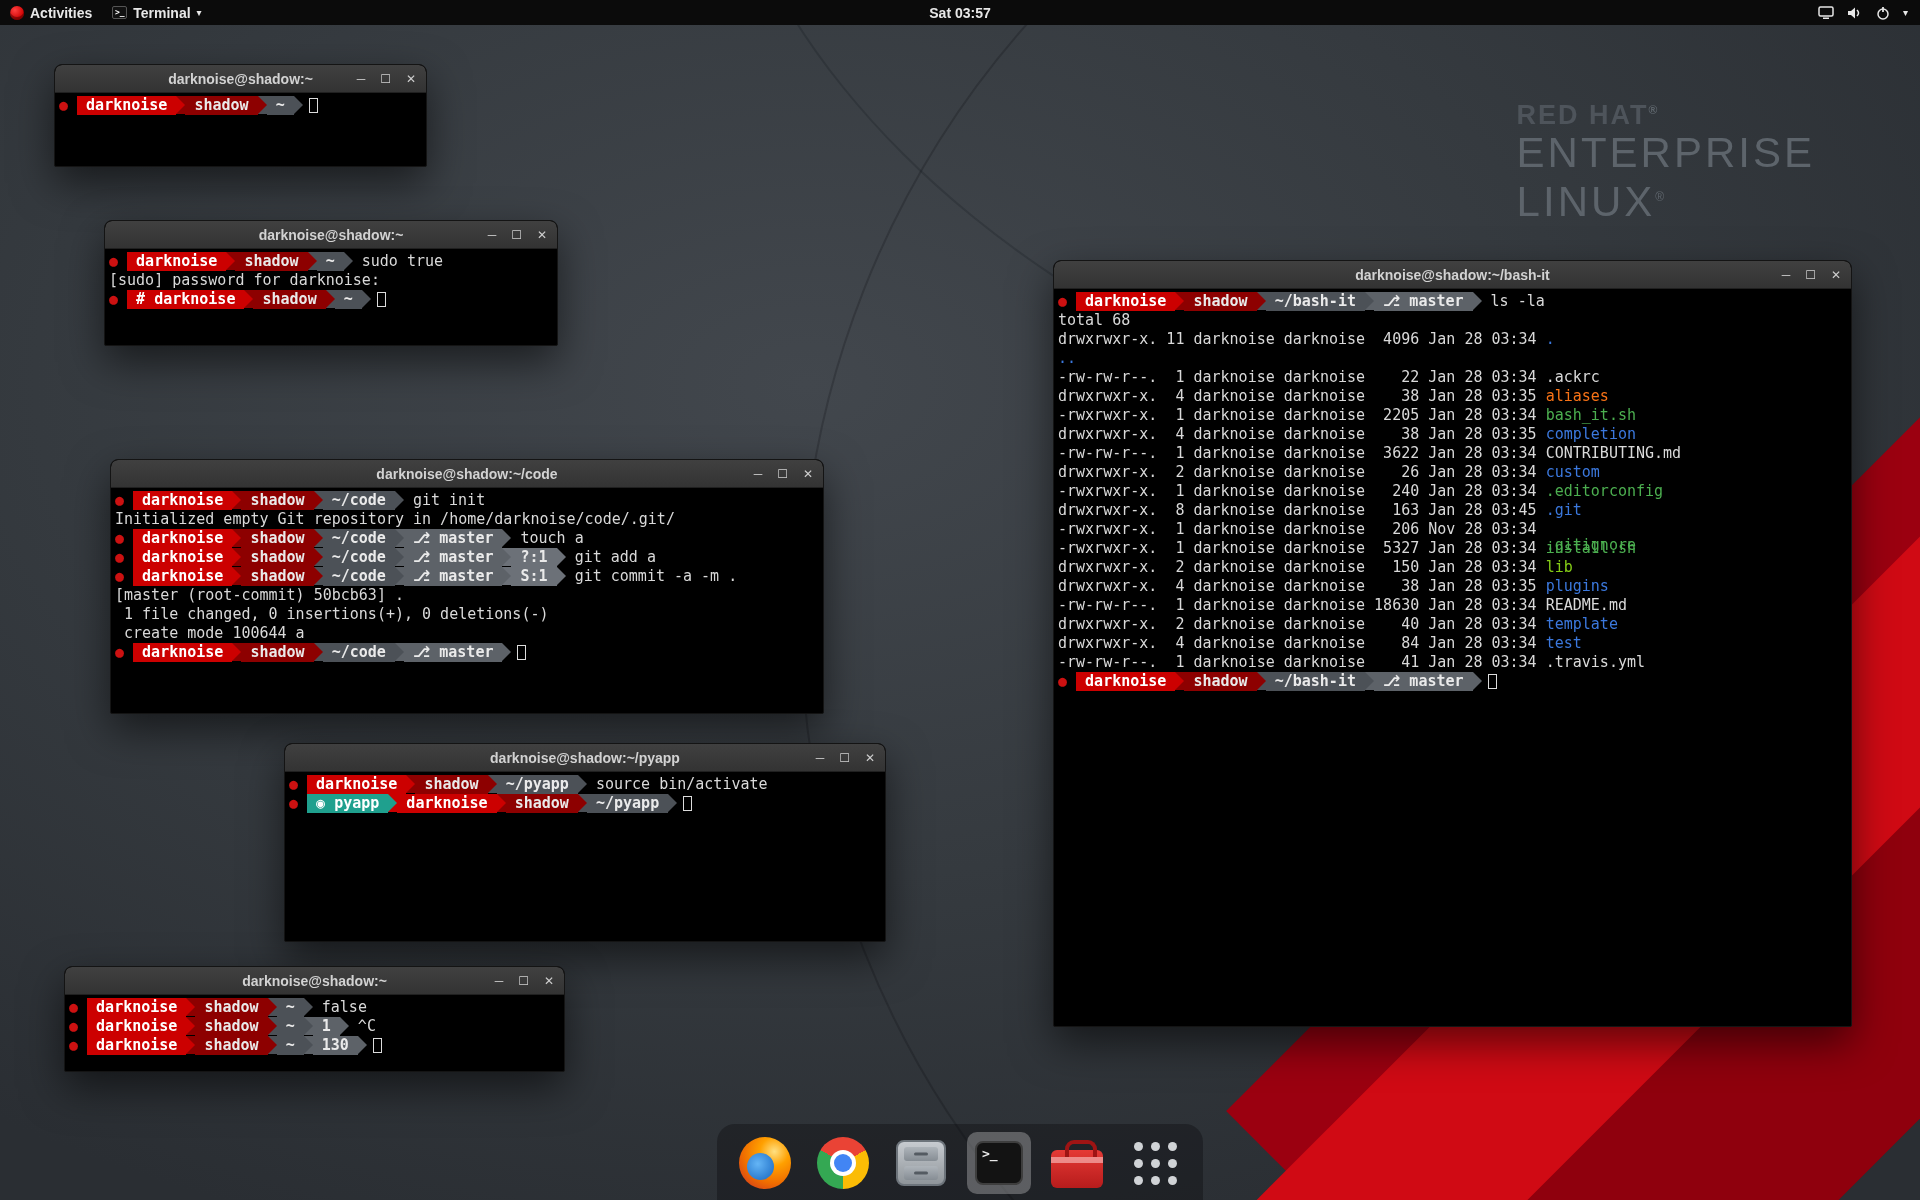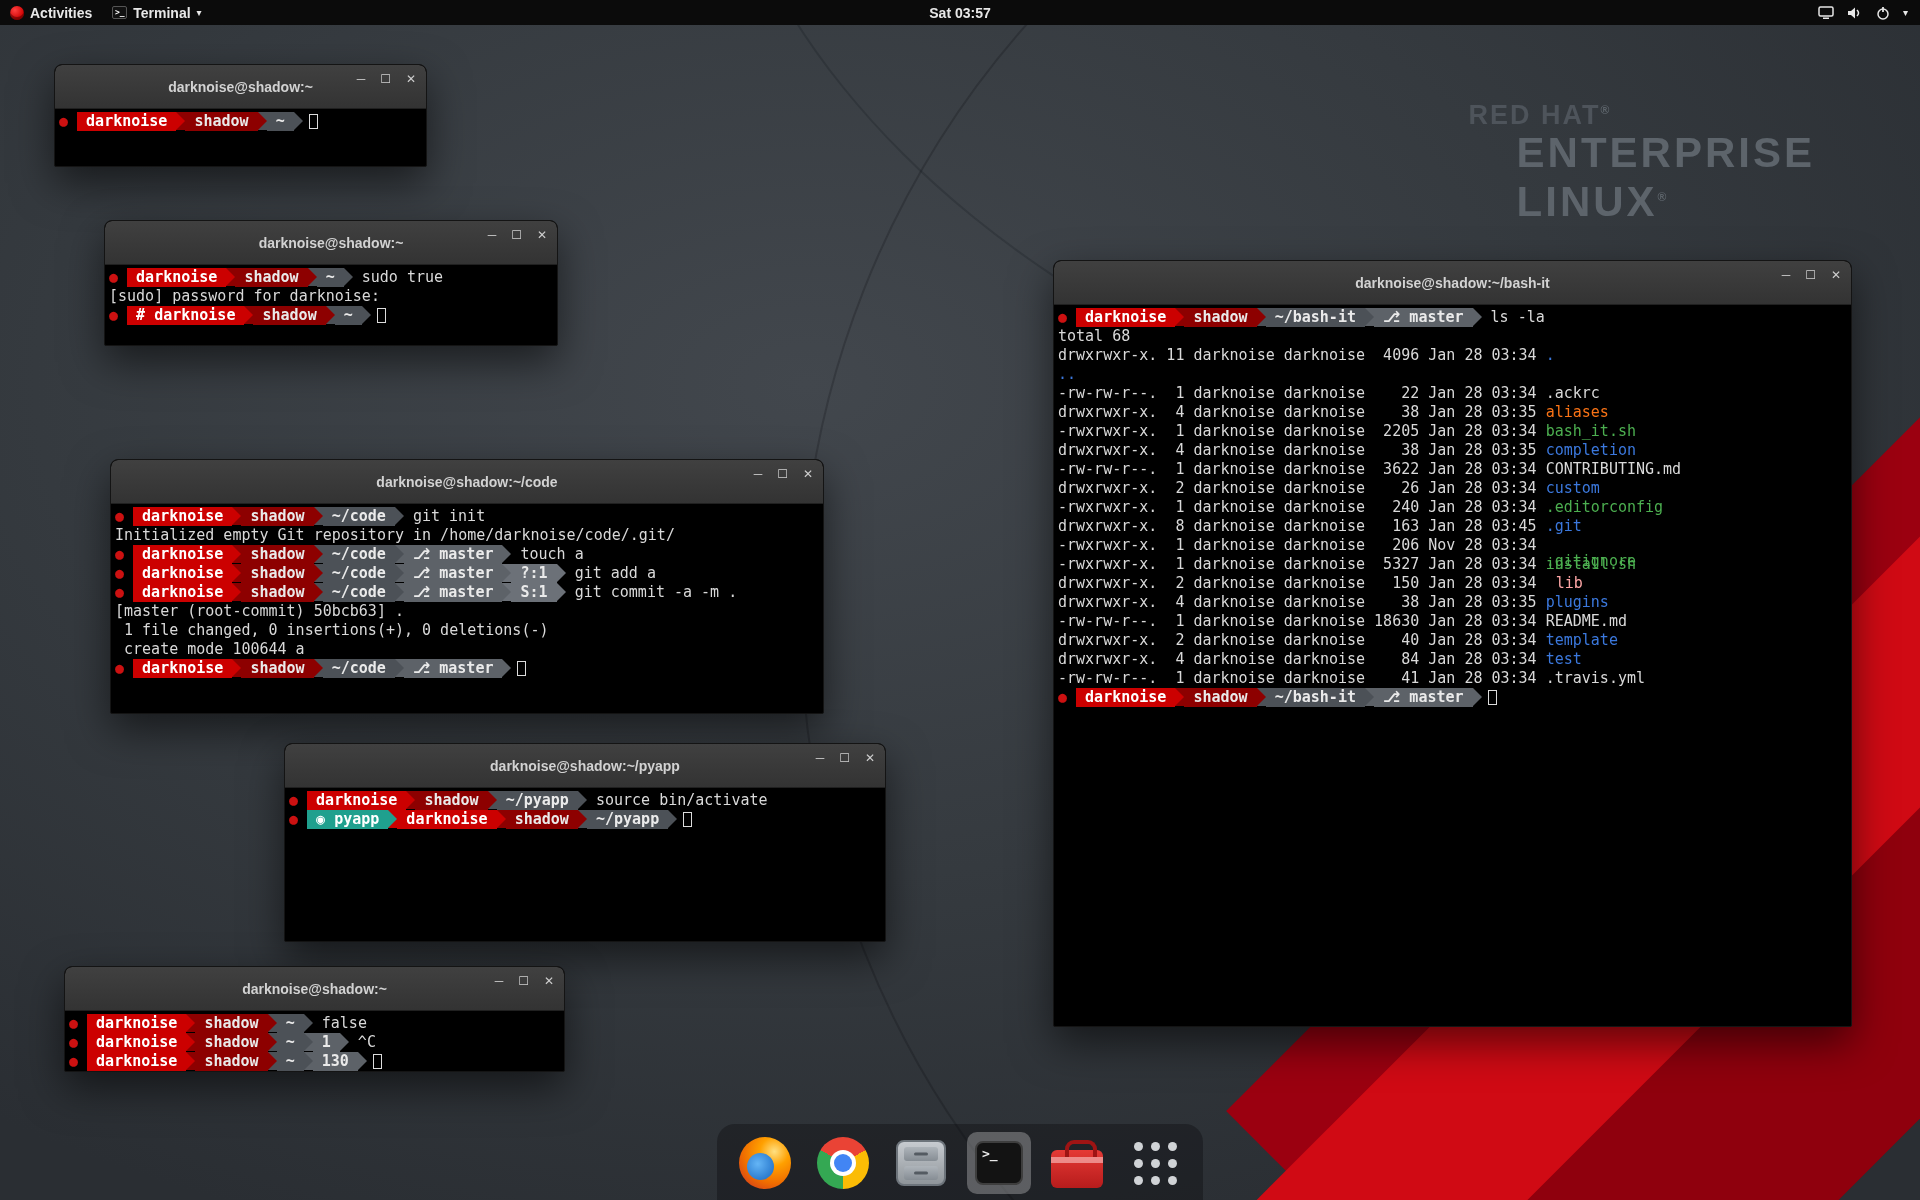--- a/index.html
+++ b/index.html
@@ -14,21 +14,21 @@
   .arc1 { width:1800px; height:1800px; left:800px; top:-280px; border:2px solid rgba(8,10,14,0.22); }
   .arc2 { width:2400px; height:1600px; left:700px; top:-1090px; border:2px solid rgba(8,10,14,0.18); border-radius:50%; }
   .stripe { position:absolute; transform:rotate(-45deg); pointer-events:none; }
   .stripe-mid   { left:1060px; top:600px;  width:1400px; height:110px; background:#9b0010; }
   .stripe-bright{ left:960px;  top:837px;  width:1400px; height:195px; background:#d00a14; }
   .stripe-dark  { left:1098px; top:975px;  width:1400px; height:220px; background:#8f000d; }
 
   
   .branding { position:absolute; top:100px; right:105px; text-align:left; user-select:none; }
   .brand-top { font-size:27px; font-weight:bold; letter-spacing:2px; color:#4e545b; }
-  .brand-big { font-size:42px; font-weight:700; letter-spacing:3px; color:#5d646b; line-height:44px;margin-left:48px; }
+  .brand-big { font-size:42px; font-weight:400; letter-spacing:3px; color:#5d646b; line-height:44px; }
   .brand-reg { font-size:12px; vertical-align:super; color:#5d646b; }
 
   
   .topbar {
     position:absolute; top:0; left:0; right:0; height:25px; background:#0b0b0b;
     color:#e8e8e8; display:flex; align-items:center; font-size:14px; font-weight:bold; z-index:50;
   }
   .tb-left { display:flex; align-items:center; gap:20px; padding-left:10px; }
   .tb-activities, .tb-appmenu { display:flex; align-items:center; gap:6px; cursor:default; }
   .rh-dot { width:14px; height:14px; border-radius:50%; background:radial-gradient(circle at 35% 30%, #ff4040, #cc0000 70%); box-shadow:inset 0 -3px 0 rgba(0,0,0,.35); }
@@ -37,21 +37,21 @@
   .tb-clock { position:absolute; left:50%; transform:translateX(-50%); }
   .tb-right { margin-left:auto; display:flex; align-items:center; gap:13px; padding-right:12px; }
   .tb-right svg { display:block; }
 
   
   .window {
     position:absolute; background:#000; border:1px solid #141414; border-radius:8px 8px 2px 2px;
     box-shadow:0 16px 42px rgba(0,0,0,0.55); z-index:10; overflow:hidden;
   }
   .titlebar {
-    height:44px; background:linear-gradient(#404040,#333333); border-bottom:1px solid #202020;
+    height:28px; background:linear-gradient(#404040,#333333); border-bottom:1px solid #202020;
     display:flex; align-items:center; justify-content:center; position:relative;
     color:#d2d2d2; font-size:14px; font-weight:bold; border-radius:7px 7px 0 0;
   }
   .wtitle { pointer-events:none; }
   .tbb { position:absolute; right:10px; top:0; height:28px; display:flex; align-items:center; gap:15px; }
   .tbtn { color:#cfcfcf; font-size:12px; line-height:12px; cursor:default; }
   .term {
     padding:3px 4px; font-family:"DejaVu Sans Mono","DejaVu Sans",monospace; font-size:15px;
     color:#d9d9d9;
   }
@@ -235,21 +235,21 @@
         <div class="line"><span>-rw-rw-r--.  1 darknoise darknoise    22 Jan 28 03:34 .ackrc</span></div>
         <div class="line"><span>drwxrwxr-x.  4 darknoise darknoise    38 Jan 28 03:35 </span><span style="color: #f97316;">aliases</span></div>
         <div class="line"><span>-rwxrwxr-x.  1 darknoise darknoise  2205 Jan 28 03:34 </span><span style="color: rgb(76, 175, 80);">bash_it.sh</span></div>
         <div class="line"><span>drwxrwxr-x.  4 darknoise darknoise    38 Jan 28 03:35 </span><span style="color: rgb(59, 120, 221);">completion</span></div>
         <div class="line"><span>-rw-rw-r--.  1 darknoise darknoise  3622 Jan 28 03:34 CONTRIBUTING.md</span></div>
         <div class="line"><span>drwxrwxr-x.  2 darknoise darknoise    26 Jan 28 03:34 </span><span style="color: rgb(59, 120, 221);">custom</span></div>
         <div class="line"><span>-rwxrwxr-x.  1 darknoise darknoise   240 Jan 28 03:34 </span><span style="color: rgb(76, 175, 80);">.editorconfig</span></div>
         <div class="line"><span>drwxrwxr-x.  8 darknoise darknoise   163 Jan 28 03:45 </span><span style="color: rgb(59, 120, 221);">.git</span></div>
         <div class="line"><span>-rwxrwxr-x.  1 darknoise darknoise   206 Nov 28 03:34 </span><span style="color: rgb(76, 175, 80); margin-top: 16px;">.gitignore</span></div>
         <div class="line"><span>-rwxrwxr-x.  1 darknoise darknoise  5327 Jan 28 03:34 </span><span style="color: rgb(76, 175, 80);">install.sh</span></div>
-        <div class="line"><span>drwxrwxr-x.  2 darknoise darknoise   150 Jan 28 03:34 </span><span style="color: #fca5a5; margin-left: 10px;">lib</span></div>
+        <div class="line"><span>drwxrwxr-x.  2 darknoise darknoise   150 Jan 28 03:34 </span><span style="color: #84cc16;">lib</span></div>
         <div class="line"><span>drwxrwxr-x.  4 darknoise darknoise    38 Jan 28 03:35 </span><span style="color: rgb(59, 120, 221);">plugins</span></div>
         <div class="line"><span>-rw-rw-r--.  1 darknoise darknoise 18630 Jan 28 03:34 README.md</span></div>
         <div class="line"><span>drwxrwxr-x.  2 darknoise darknoise    40 Jan 28 03:34 </span><span style="color: rgb(59, 120, 221);">template</span></div>
         <div class="line"><span>drwxrwxr-x.  4 darknoise darknoise    84 Jan 28 03:34 </span><span style="color: rgb(59, 120, 221);">test</span></div>
         <div class="line"><span>-rw-rw-r--.  1 darknoise darknoise    41 Jan 28 03:34 .travis.yml</span></div>
         <div class="line"><span style="color: rgb(204, 17, 17);">● </span><span class="seg" style="color: rgb(255, 255, 255); background: rgb(204, 0, 0);"> darknoise </span><span class="arr" style="border-left-color: rgb(204, 0, 0); background: rgb(141, 0, 0);"></span><span class="seg" style="color: rgb(234, 234, 234); background: rgb(141, 0, 0);"> shadow </span><span class="arr" style="border-left-color: rgb(141, 0, 0); background: rgb(76, 81, 87);"></span><span class="seg" style="color: rgb(234, 234, 234); background: rgb(76, 81, 87);"> ~/bash-it </span><span class="arr" style="border-left-color: rgb(76, 81, 87); background: rgb(93, 98, 104);"></span><span class="seg" style="color: rgb(234, 234, 234); background: rgb(93, 98, 104);"> ⎇ master </span><span class="arr" style="border-left-color: rgb(93, 98, 104);"></span><div class="cursor"></div></div>
       </div>
     </div>
   </div>
 

